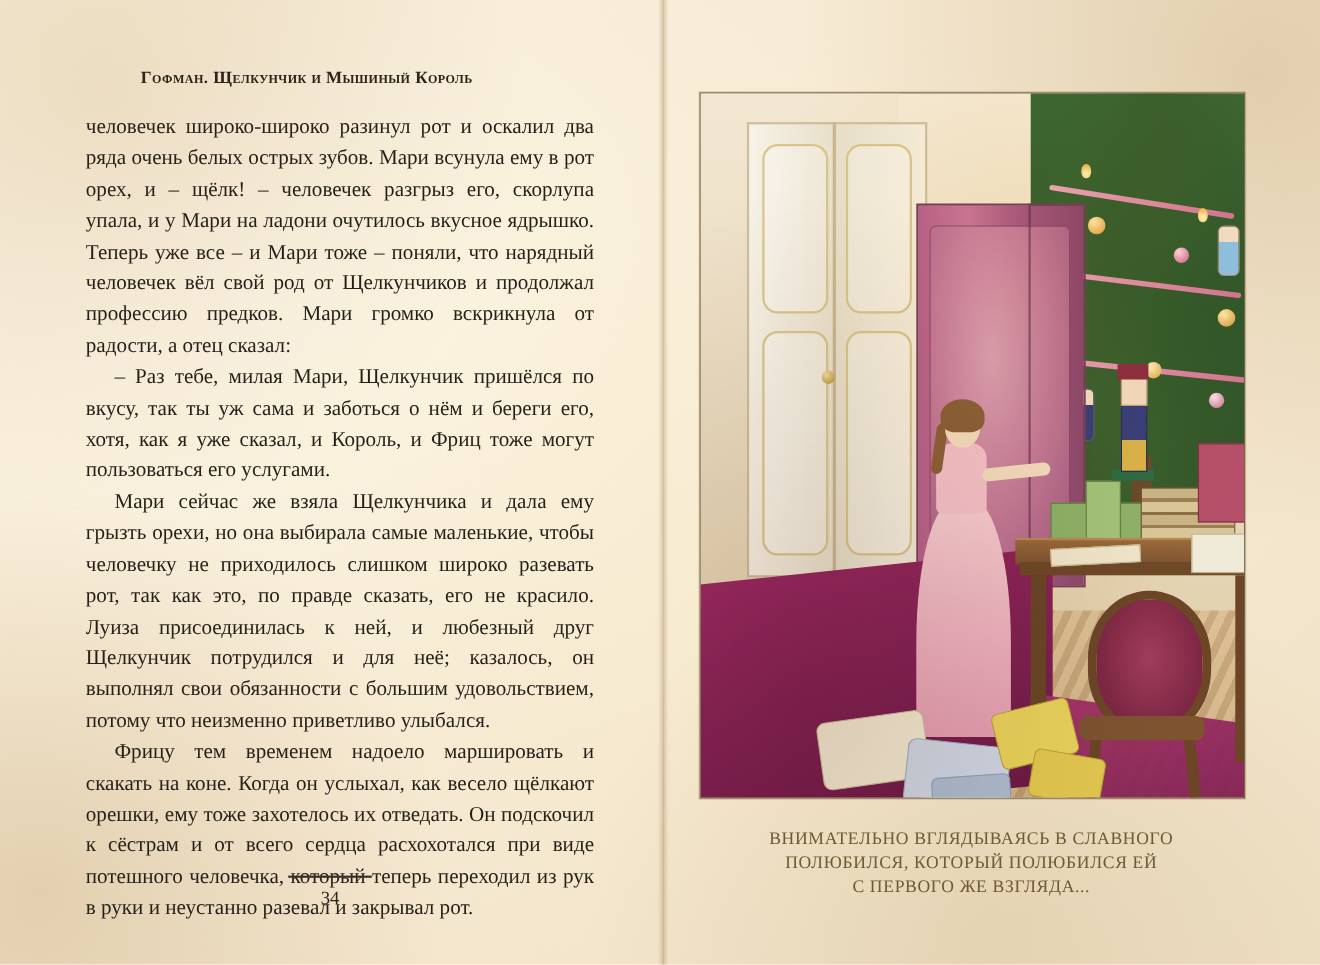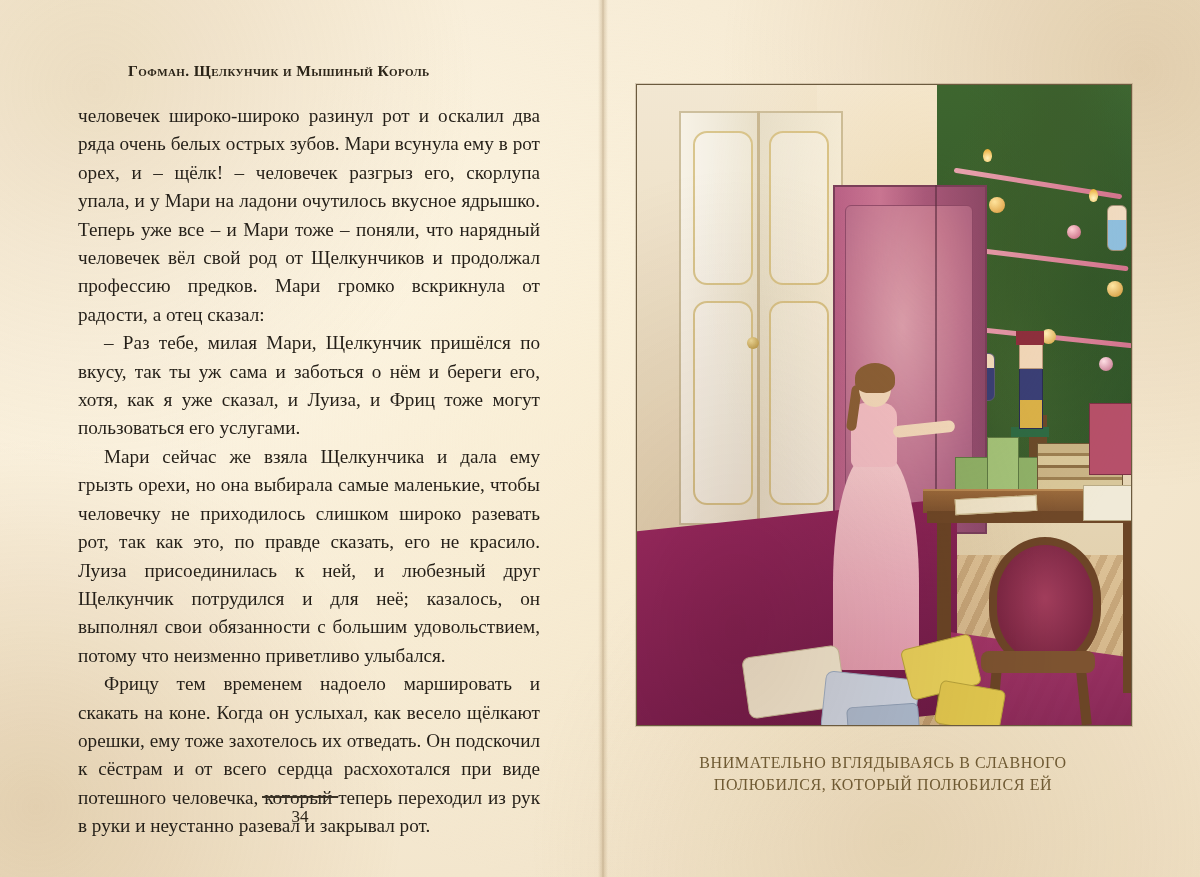--- a/index.html
+++ b/index.html
@@ -249,21 +249,21 @@
 <div id="page">
 
   <div class="spine"></div>
 
   <div class="page-left">
 
     <div class="running-head">Гофман. Щелкунчик и Мышиный Король</div>
 
     <div class="body-text">
       <p>человечек широко-широко разинул рот и оскалил два ряда очень белых острых зубов. Мари всунула ему в рот орех, и – щёлк! – человечек разгрыз его, скорлупа упала, и у Мари на ладони очутилось вкусное ядрышко. Теперь уже все – и Мари тоже – поняли, что нарядный человечек вёл свой род от Щелкунчиков и продолжал профессию предков. Мари громко вскрикнула от радости, а отец сказал:</p>
-      <p class="indent">– Раз тебе, милая Мари, Щелкунчик пришёлся по вкусу, так ты уж сама и заботься о нём и береги его, хотя, как я уже сказал, и Луиза, и Фриц тоже могут пользоваться его услугами.</p>
+      <p class="indent">– Раз тебе, милая Мари, Щелкунчик пришёлся по вкусу, так ты уж сама и заботься о нём и береги его, хотя, как я уже сказал, и Король, и Фриц тоже могут пользоваться его услугами.</p>
       <p class="indent">Мари сейчас же взяла Щелкунчика и дала ему грызть орехи, но она выбирала самые маленькие, чтобы человечку не приходилось слишком широко разевать рот, так как это, по правде сказать, его не красило. Луиза присоединилась к ней, и любезный друг Щелкунчик потрудился и для неё; казалось, он выполнял свои обязанности с большим удовольствием, потому что неизменно приветливо улыбался.</p>
       <p class="indent">Фрицу тем временем надоело маршировать и скакать на коне. Когда он услыхал, как весело щёлкают орешки, ему тоже захотелось их отведать. Он подскочил к сёстрам и от всего сердца расхохотался при виде потешного человечка, который теперь переходил из рук в руки и неустанно разевал и закрывал рот.</p>
     </div>
 
     <div class="folio-rule"></div>
     <div class="folio">34</div>
   </div>
 
   <div class="page-right">
 
@@ -337,16 +337,17 @@
       <div class="ill wrap w3"></div>
       <div class="ill wrap w4"></div>
       <div class="ill wrap w5"></div>
 
       <div class="plate-glaze"></div>
     </div>
 
     <div class="caption">
       <div>ВНИМАТЕЛЬНО ВГЛЯДЫВАЯСЬ В СЛАВНОГО</div>
       <div>ПОЛЮБИЛСЯ, КОТОРЫЙ ПОЛЮБИЛСЯ ЕЙ</div>
+      <div>С ПЕРВОГО ЖЕ ВЗГЛЯДА...</div>
     </div>
   </div>
 
 </div>
 
 </body></html>

